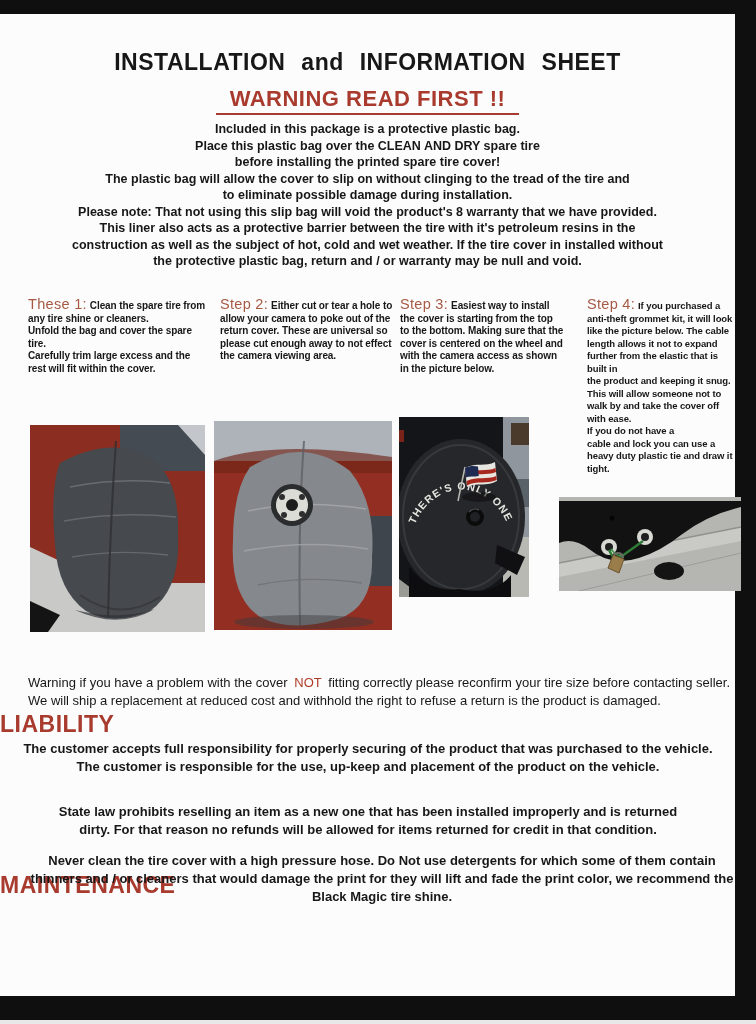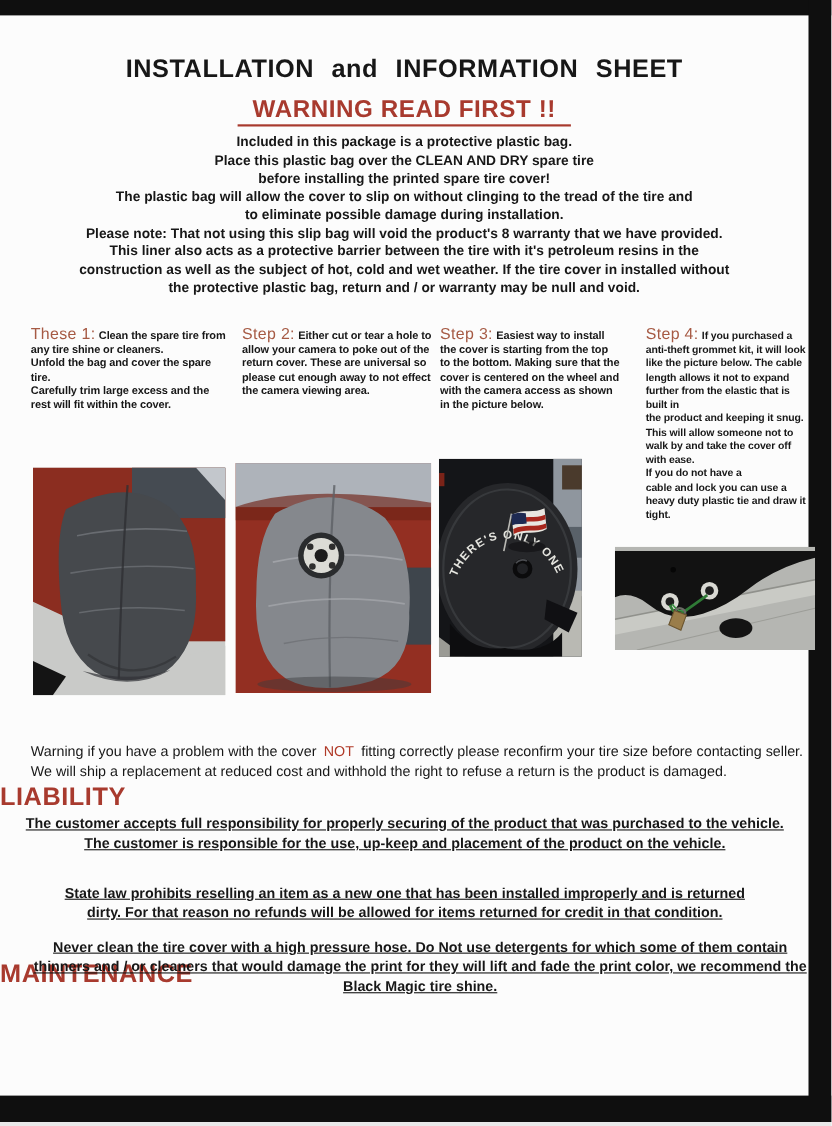--- a/index.html
+++ b/index.html
@@ -60,21 +60,21 @@
   .redhead{
     position:absolute;width:735px;text-align:left;
     font-size:23px;font-weight:bold;letter-spacing:.5px;
     color:var(--heading-red,#a83a2e);
   }
   .liab-head{left:0;top:711px;}
   .maint-head{left:0;top:872px;}
 
   .para{
     position:absolute;text-align:center;
-    font-size:13px;font-weight:bold;line-height:18px;text-decoration:underline;
+    font-size:13px;font-weight:bold;line-height:18px;
   }
   .liab-p1{left:14px;top:740px;width:708px;}
   .liab-p2{left:50px;top:803px;width:636px;}
   .maint-p{left:16px;top:852px;width:704px;margin-left:14px;}
 
   svg text{font-family:"Liberation Sans",sans-serif;font-weight:bold;}
 </style>
 </head>
 <body>
 

